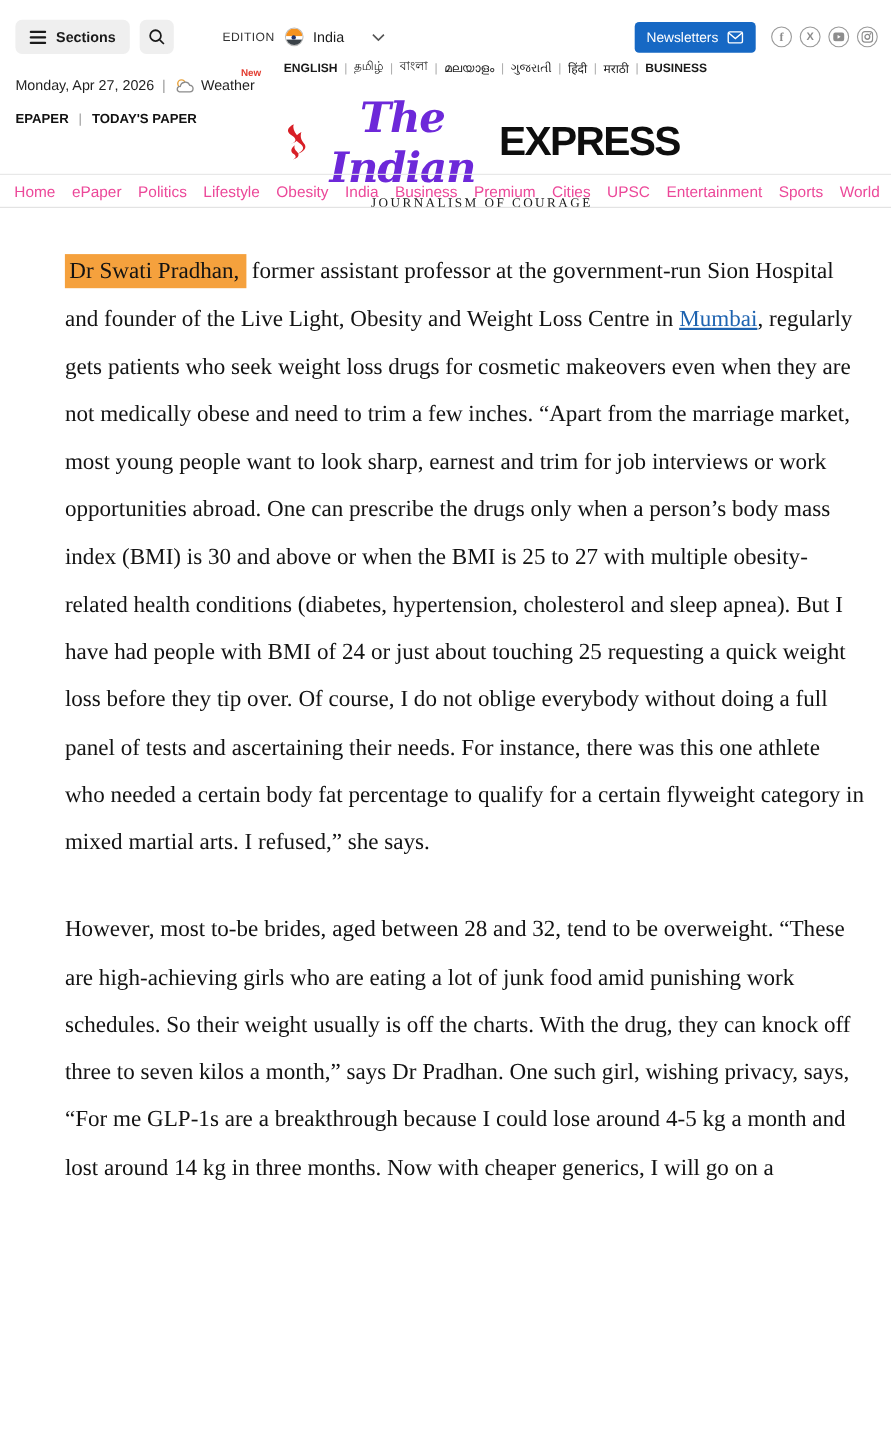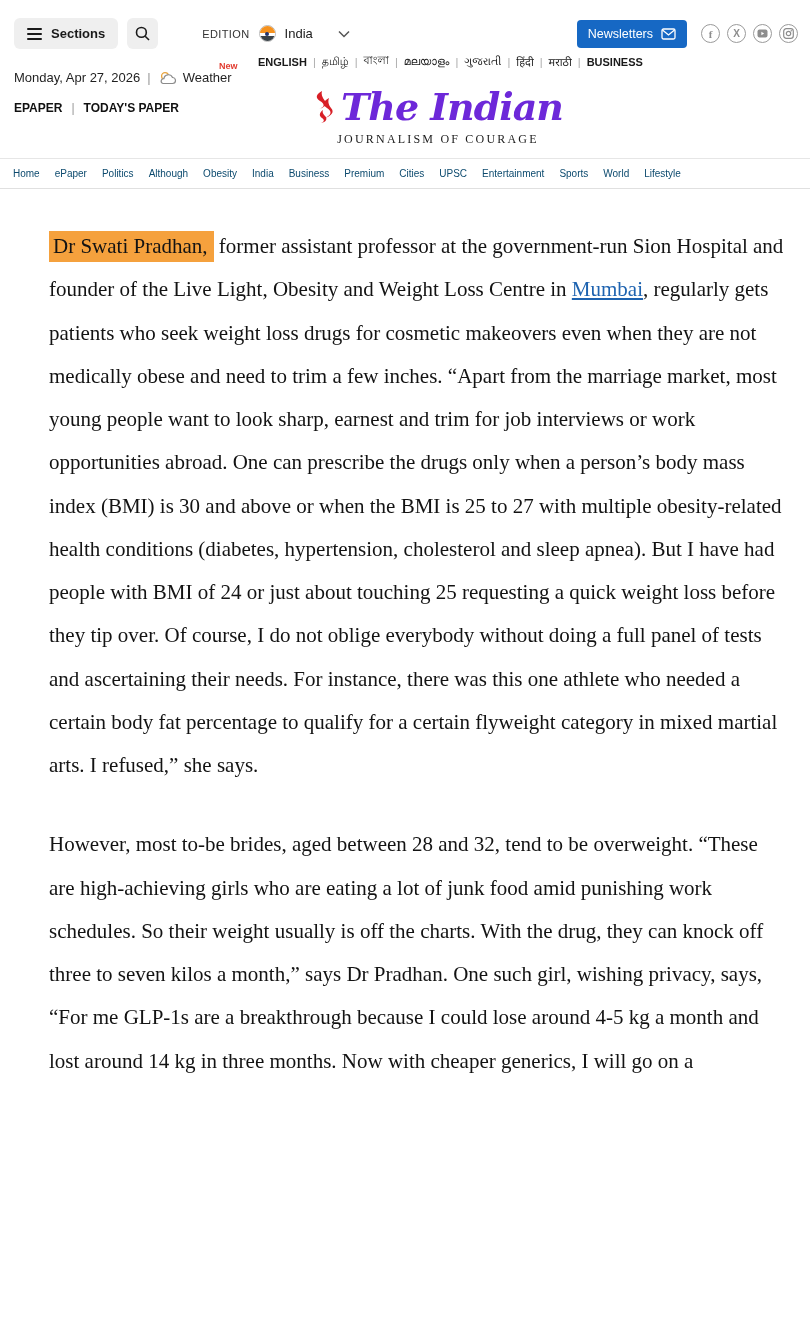--- a/index.html
+++ b/index.html
@@ -48,26 +48,26 @@
   .lang-item.strong { font-weight:700; }
   .lang-sep { color:#aaa; }
   .logo-row { margin-top:13px; display:flex; align-items:center; justify-content:center; gap:6px; cursor:pointer; }
   .logo-serif { font-family:"DejaVu Serif","Liberation Serif",serif; font-style:italic; font-weight:600;
                 font-size:38px; color:#6d28d9; letter-spacing:-1px; }
   .logo-sans { font-family:"Liberation Sans",sans-serif; font-weight:700; font-size:37px; color:#0e0e0e;
                letter-spacing:-1.5px; margin-left:2px; }
   .tagline { margin-top:3px; font-family:"Liberation Serif",serif; font-size:12px; letter-spacing:2.2px; color:#1c1c1c; }
   
   .nav { position:absolute; top:158px; left:0; right:0; height:31px; border-top:1px solid #e6e6e6; border-bottom:1px solid #e0e0e0;
-         display:flex; align-items:center; padding:0 13px; gap:15px; font-size:10px; color:#0c4a6e; }
+         display:flex; align-items:center; padding:0 13px; gap:15px; font-size:14px; color:#ec4899; }
   .nav-item { cursor:pointer; white-space:nowrap; }
   
   .article { position:absolute; top:225px; left:43px; width:743px;
              font-family:"Liberation Serif",serif; font-size:21px; line-height:2.06; color:#131313; }
-  .article p { margin:0 0 36px 6px; }
+  .article p { margin:0 0 36px 16px; }
   .highlight { background:var(--highlight,#f5a13d); padding:3px 6px 4px 4px; }
   .body-link { color:var(--link,#1e63b0); text-decoration:underline; cursor:pointer; }
   svg { display:block; }
 </style>
 </head>
 <body>
 
 <div class="page">
 
   <div class="top-row">
@@ -172,30 +172,31 @@
       </div>
     <div class="logo-row">
       <span>
         <svg width="22" height="34" viewBox="0 0 22 34">
             <path d="M9 1 C3 4 2 8 7 11 C12 14 12 17 6 19 C10 18 15 15 12 11 C9 7 8 4 9 1 Z" fill="#d81f26"></path>
             <path d="M16 8 C10 11 9 15 14 18 C19 21 19 25 12 28 C18 26 22 22 18 18 C15 14 15 11 16 8 Z" fill="#d81f26"></path>
             <path d="M10 20 C6 23 6 26 9 28 C12 30 11 32 8 33 C13 32 15 29 12 26 C10 24 9 22 10 20 Z" fill="#d81f26"></path>
           </svg>
       </span>
       <span class="logo-serif">The Indian</span>
+      <span class="logo-sans">EXPRESS</span>
     </div>
     <div class="tagline">JOURNALISM OF COURAGE</div>
   </div>
 
   <nav class="nav">
     <span style="display:flex;gap:15px;">
         <a class="nav-item">Home</a>
         <a class="nav-item">ePaper</a>
         <a class="nav-item">Politics</a>
-        <a class="nav-item">Although</a>
+        <a class="nav-item">Lifestyle</a>
         <a class="nav-item">Obesity</a>
         <a class="nav-item">India</a>
         <a class="nav-item">Business</a>
         <a class="nav-item">Premium</a>
         <a class="nav-item">Cities</a>
         <a class="nav-item">UPSC</a>
         <a class="nav-item">Entertainment</a>
         <a class="nav-item">Sports</a>
         <a class="nav-item">World</a>
         <a class="nav-item">Lifestyle</a>

